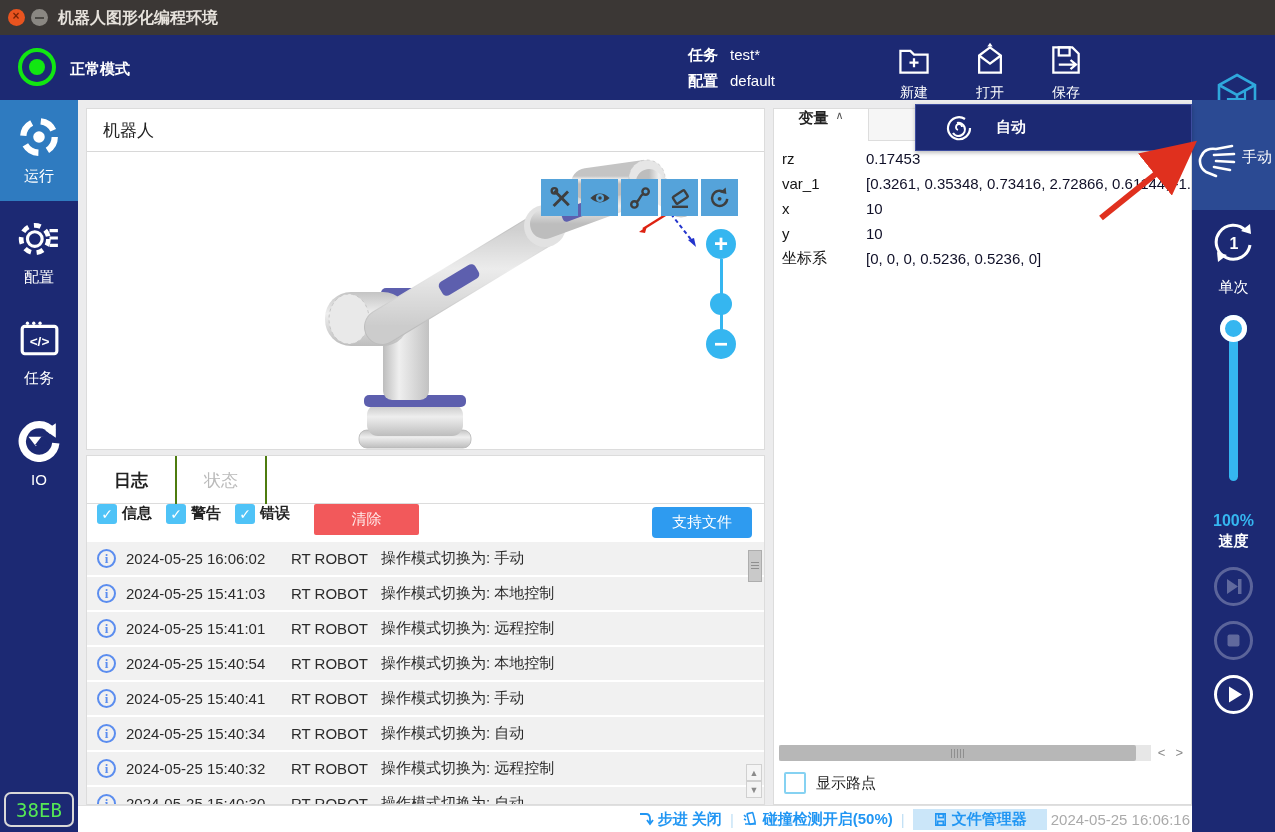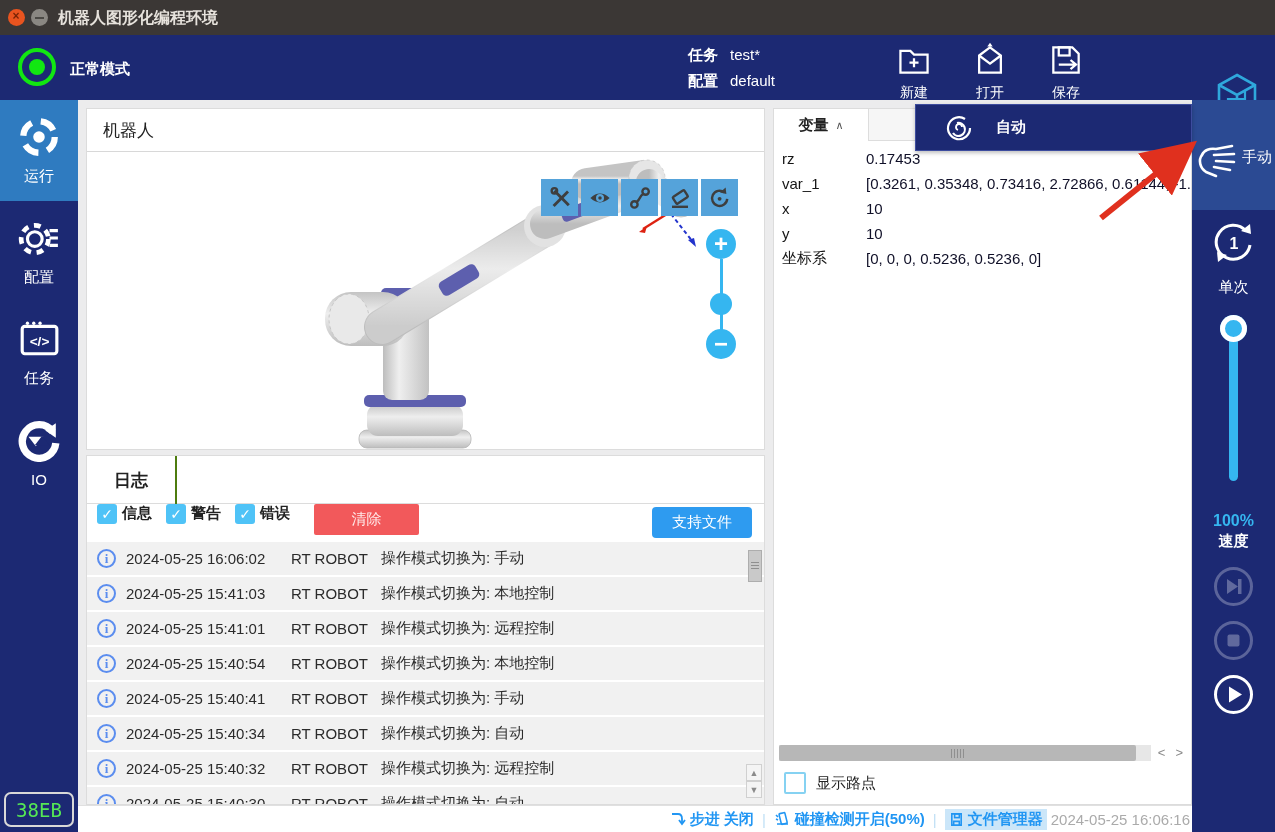--- a/index.html
+++ b/index.html
@@ -74,41 +74,41 @@
   .lr-msg { flex:1; }
   .vscroll-thumb { position:absolute; right:2px; top:4px; width:14px; height:32px; background:#C9C9C9; border:1px solid #ADADAD;
                    background-image:repeating-linear-gradient(#8f8f8f 0 1px, transparent 1px 3px); background-size:8px 9px; background-position:2px 11px; background-repeat:no-repeat; }
   .vscroll-btns { position:absolute; right:2px; bottom:6px; width:16px; }
   .vs-btn { width:16px; height:17px; background:#F4F4F4; border:1px solid #D0D0D0; color:#8a8a8a; font-size:9px; display:flex; align-items:center; justify-content:center; cursor:pointer; }
 
   
   .vars-panel { left:695px; top:8px; width:419px; height:697px; }
   .vars-header { height:32px; background:#F6F6F6; border-bottom:1px solid #DDD; position:relative; }
   .vars-tab { position:absolute; left:0; top:0; width:95px; height:32px; background:#fff; border-right:1px solid #DDD;
-              display:flex; align-items:center; justify-content:center; gap:7px; font-size:15px; font-weight:bold; color:#222; cursor:pointer; }
+              display:flex; align-items:flex-start; justify-content:center; gap:7px; font-size:15px; font-weight:bold; color:#222; cursor:pointer; }
   .vars-tab .caret { font-size:11px; color:#555; font-weight:normal; }
   .vars-rows { position:absolute; left:0; top:37px; width:417px; }
   .var-row { height:25px; display:flex; font-size:15px; align-items:center; }
   .var-name { width:92px; padding-left:8px; color:#151515; flex:none; }
   .var-value { color:#101028; white-space:nowrap; overflow:hidden; flex:1; }
   .hscroll { position:absolute; left:5px; top:636px; width:372px; height:16px; background:#E7E7E7; }
   .hscroll-thumb { position:absolute; left:0; top:0; width:357px; height:16px; background:#B7B7B7; border-radius:2px;
                    background-image:repeating-linear-gradient(90deg,#8f8f8f 0 1px, transparent 1px 3px); background-size:13px 9px; background-position:172px 4px; background-repeat:no-repeat; }
   .hs-chevrons { position:absolute; right:8px; top:636px; display:flex; gap:10px; color:#8a8a8a; font-size:13px; }
   .hs-chevrons span { cursor:pointer; }
   .wp-row { position:absolute; left:10px; top:663px; display:flex; align-items:center; }
   .chk-empty { width:22px; height:22px; border:2px solid #86D2F2; border-radius:2px; background:#fff; cursor:pointer; }
   .wp-label { font-size:15px; color:#222; margin-left:10px; }
 
   
   .statusbar { position:absolute; left:0; bottom:0; width:1114px; height:27px; background:#fff; border-top:1px solid #E0E0E0;
                display:flex; align-items:center; justify-content:flex-end; font-size:15px; padding-right:2px; }
   .sb-item { display:flex; align-items:center; gap:4px; color:#2196F3; font-weight:bold; cursor:pointer; }
   .sb-sep { color:#BFDFF5; margin:0 8px; font-weight:normal; }
-  .sb-file { background:#CBE6F9; padding:1px 4px; }
+  .sb-file { background:#CBE6F9; padding:1px 20px; }
   .sb-time { color:#ABABAB; font-weight:normal; margin-left:4px; font-size:15px; }
 
   
   .rsidebar { position:absolute; left:1192px; top:100px; width:83px; height:732px; background:#1C2973; color:#fff; }
   .rs-manual { position:absolute; left:0; top:0; width:83px; height:110px; background:#2B4A93; display:flex; flex-direction:row; align-items:center; cursor:pointer; }
   .rs-manual .rlabel { font-size:15px; margin-top:4px; }
   .rs-single { position:absolute; left:0; top:118px; width:83px; display:flex; flex-direction:column; align-items:center; cursor:pointer; }
   .rs-single .rlabel { font-size:15px; margin-top:6px; }
   .speed-slider { position:absolute; left:0; top:215px; width:83px; height:190px; }
   .ss-track { position:absolute; left:37px; top:14px; width:9px; height:152px; background:#35B6F0; border-radius:5px; }
@@ -311,20 +311,21 @@
           <div class="zbtn" style="top:100px">
               <span>−</span>
             </div>
         </div>
       </div>
     </div>
 
     <div class="panel log-panel">
       <div class="log-tabs">
         <div class="log-tab active">日志</div>
+        <div class="log-tab inactive">状态</div>
       </div>
       <div class="log-filters">
         <span class="chk"></span>
         <span class="fl-label">信息</span>
         <span class="chk"></span>
         <span class="fl-label">警告</span>
         <span class="chk"></span>
         <span class="fl-label">错误</span>
         <button class="clear-btn">清除</button>
         <button class="support-btn">支持文件</button>

